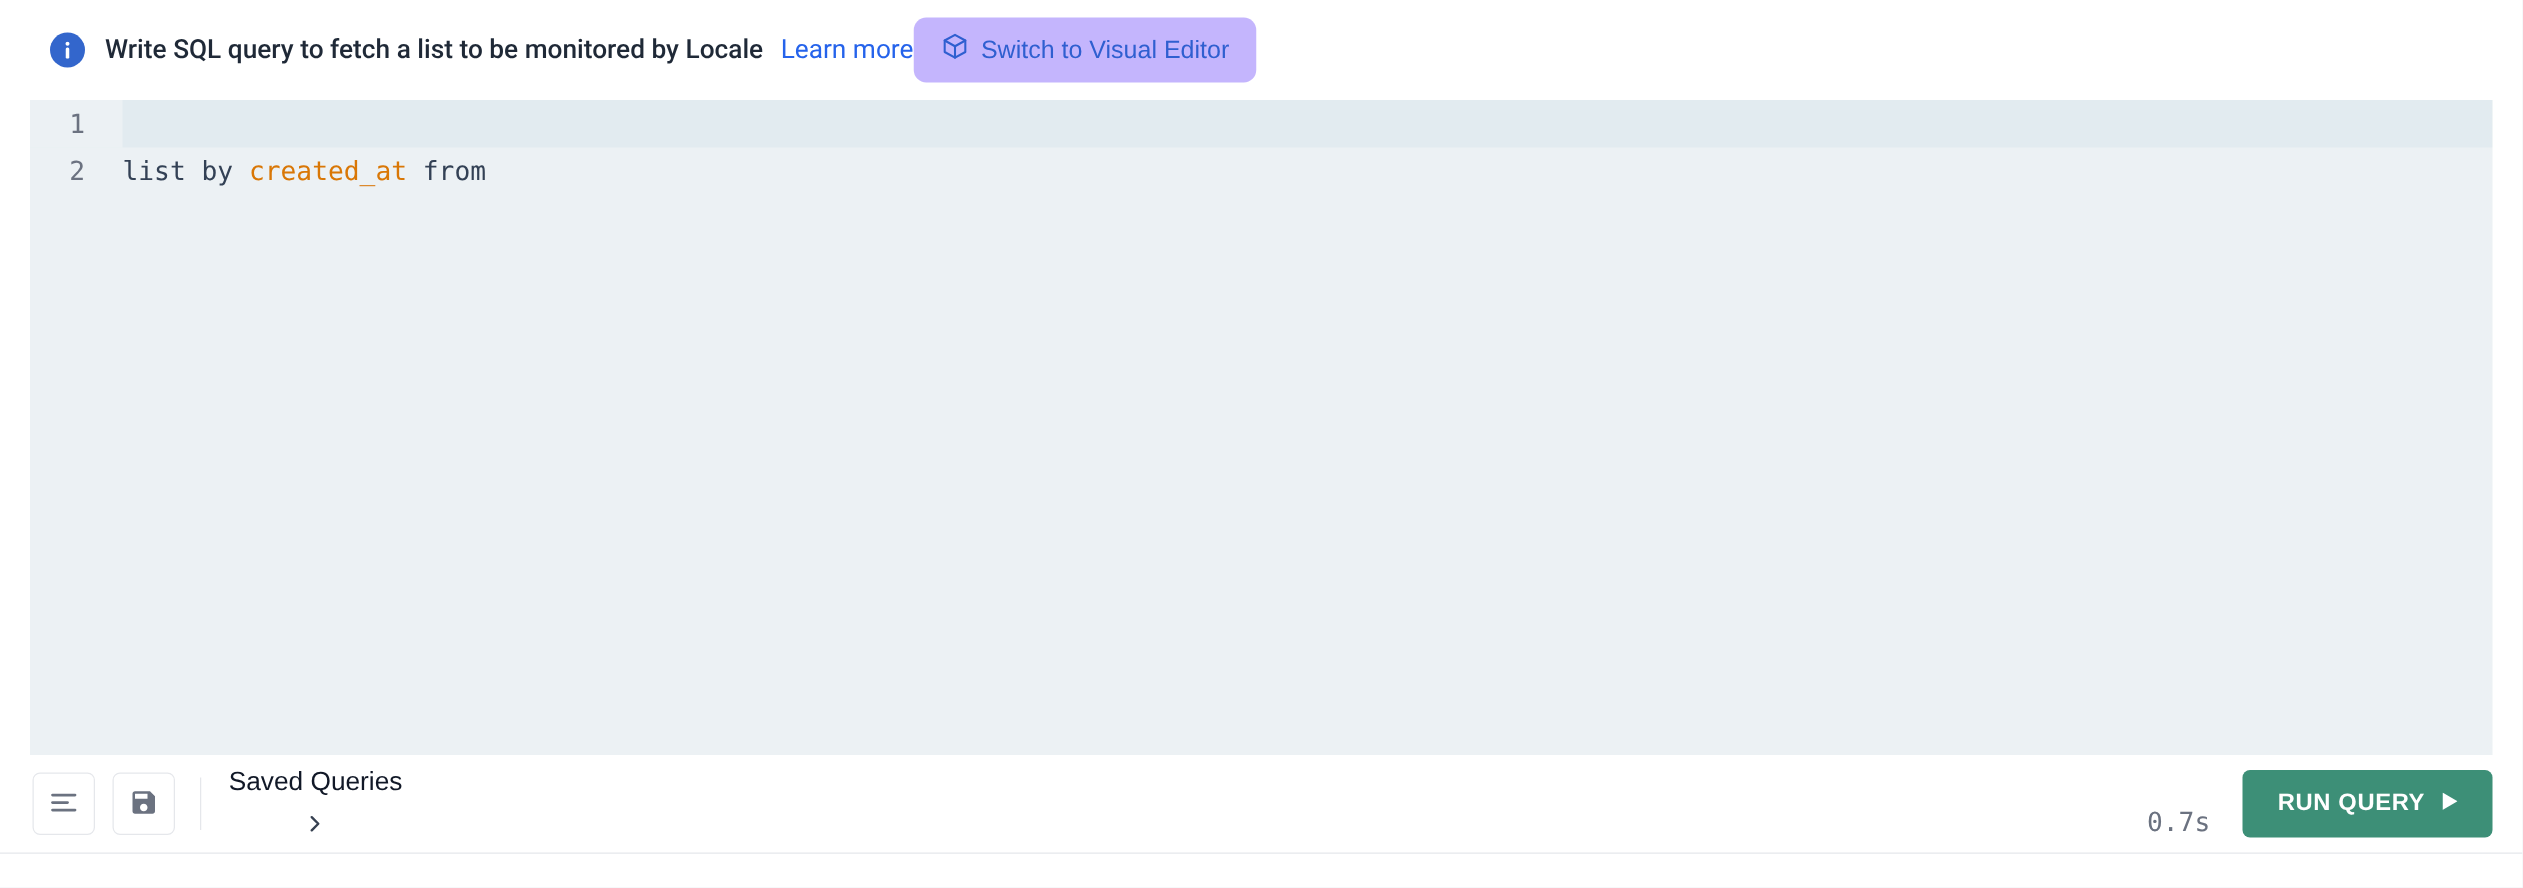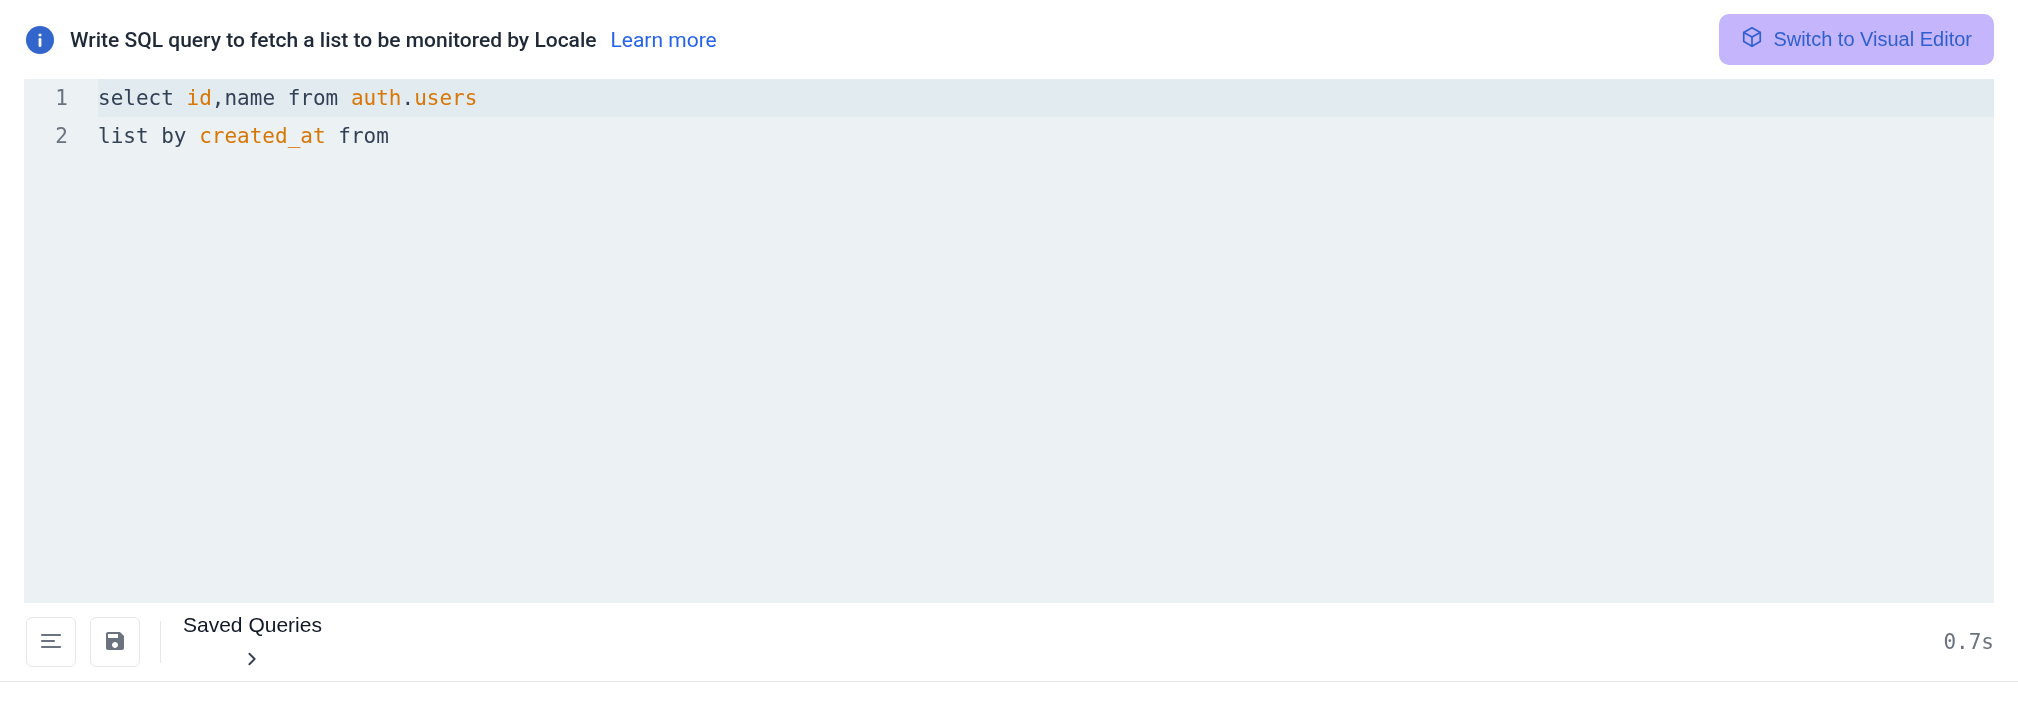--- a/index.html
+++ b/index.html
@@ -6,22 +6,22 @@
   body {
     font-family: -apple-system, BlinkMacSystemFont, "Segoe UI", Roboto, sans-serif;
     background: #fff;
     width: 2018px;
     height: 710px;
     overflow: hidden;
   }
   .header {
     display: flex;
     align-items: center;
-    justify-content: space-between;
-    padding: 14px 24px 14px 26px;
+    justify-content: flex-start;
+    padding: 14px 24px 14px 40px;
   }
   .header-left {
     display: flex;
     align-items: center;
     gap: 16px;
   }
   .info-badge {
     width: 28px;
     height: 28px;
     border-radius: 50%;
@@ -178,21 +178,20 @@
         <path d="M12 12 L12 22"></path>
       </svg>
     </span>
     <span>Switch to Visual Editor</span>
   </button>
 </div>
 
 <div class="editor" id="editor">
     <div class="line current">
       <div class="gutter">1</div>
-      <div class="code"><span class="tok-plain">select </span><span class="tok-ident">id</span><span class="tok-plain">,name from </span><span class="tok-ident">auth</span><span class="tok-plain">.</span><span class="tok-ident">users</span></div>
     </div>
     <div class="line">
       <div class="gutter">2</div>
       <div class="code"><span class="tok-plain">list by </span><span class="tok-ident">created_at</span><span class="tok-plain"> from</span></div>
     </div>
   </div>
 
 <div class="footer">
   <div class="footer-left">
     <button class="icon-btn">
@@ -216,14 +215,22 @@
       <span>Saved Queries</span>
       <span>
         <svg viewBox="0 0 10 16" fill="none" stroke="currentColor" stroke-width="2.2" stroke-linecap="round" stroke-linejoin="round">
           <polyline points="2,2 8,8 2,14"></polyline>
         </svg>
       </span>
     </button>
   </div>
   <div class="footer-right">
     <span class="timer">0.7s</span>
+    <button class="run-btn">
+      <span>RUN QUERY</span>
+      <span>
+        <svg viewBox="0 0 12 14" fill="#fff">
+          <polygon points="0,0 12,7 0,14"></polygon>
+        </svg>
+      </span>
+    </button>
   </div>
 </div>
 
 </body></html>

